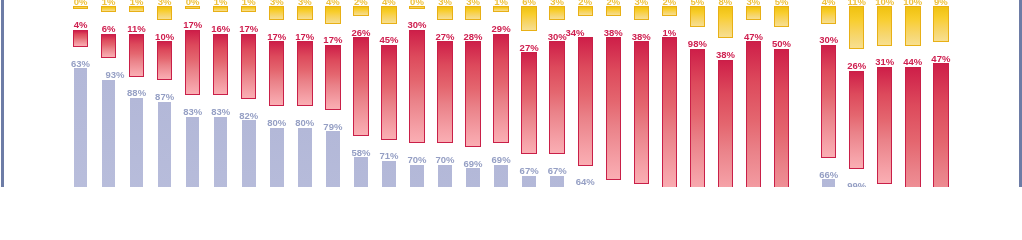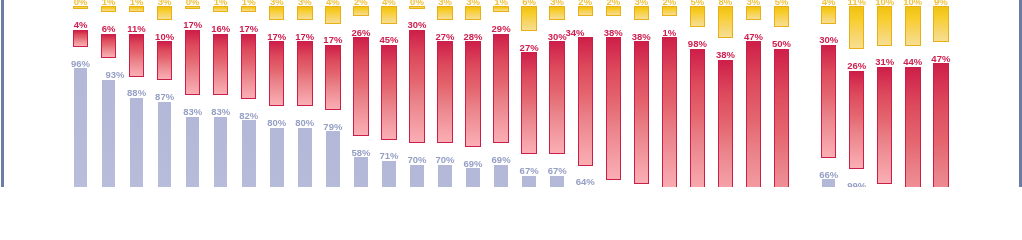--- a/index.html
+++ b/index.html
@@ -27,21 +27,21 @@
 <body>
 
 <div id="chart">
   <div class="frame left"></div>
   <div class="frame right"></div>
 <div class="col">
 <i class="lbl lab-y" style="left:50.50px;top:-5.20px">0%</i>
 <i class="seg bar-y" style="left:72.8px;top:6.40px;width:15.4px;height:2.40px"></i>
 <i class="lbl lab-r" style="left:50.50px;top:18.40px">4%</i>
 <i class="seg bar-r" style="left:72.8px;top:30.00px;width:15.4px;height:17.20px"></i>
-<i class="lbl lab-l" style="left:50.50px;top:56.80px">96%</i>
+<i class="lbl lab-l" style="left:50.50px;top:56.80px">63%</i>
 <i class="seg bar-l" style="left:73.7px;top:68.40px;width:13.6px;height:357.60px"></i>
 </div>
 <div class="col">
 <i class="lbl lab-y" style="left:78.54px;top:-5.20px">1%</i>
 <i class="seg bar-y" style="left:100.84px;top:6.40px;width:15.4px;height:6.10px"></i>
 <i class="lbl lab-r" style="left:78.54px;top:22.10px">6%</i>
 <i class="seg bar-r" style="left:100.84px;top:33.70px;width:15.4px;height:24.60px"></i>
 <i class="lbl lab-l" style="left:85px;top:67.90px">93%</i>
 <i class="seg bar-l" style="left:101.74000000000001px;top:79.50px;width:13.6px;height:346.50px"></i>
 </div>

